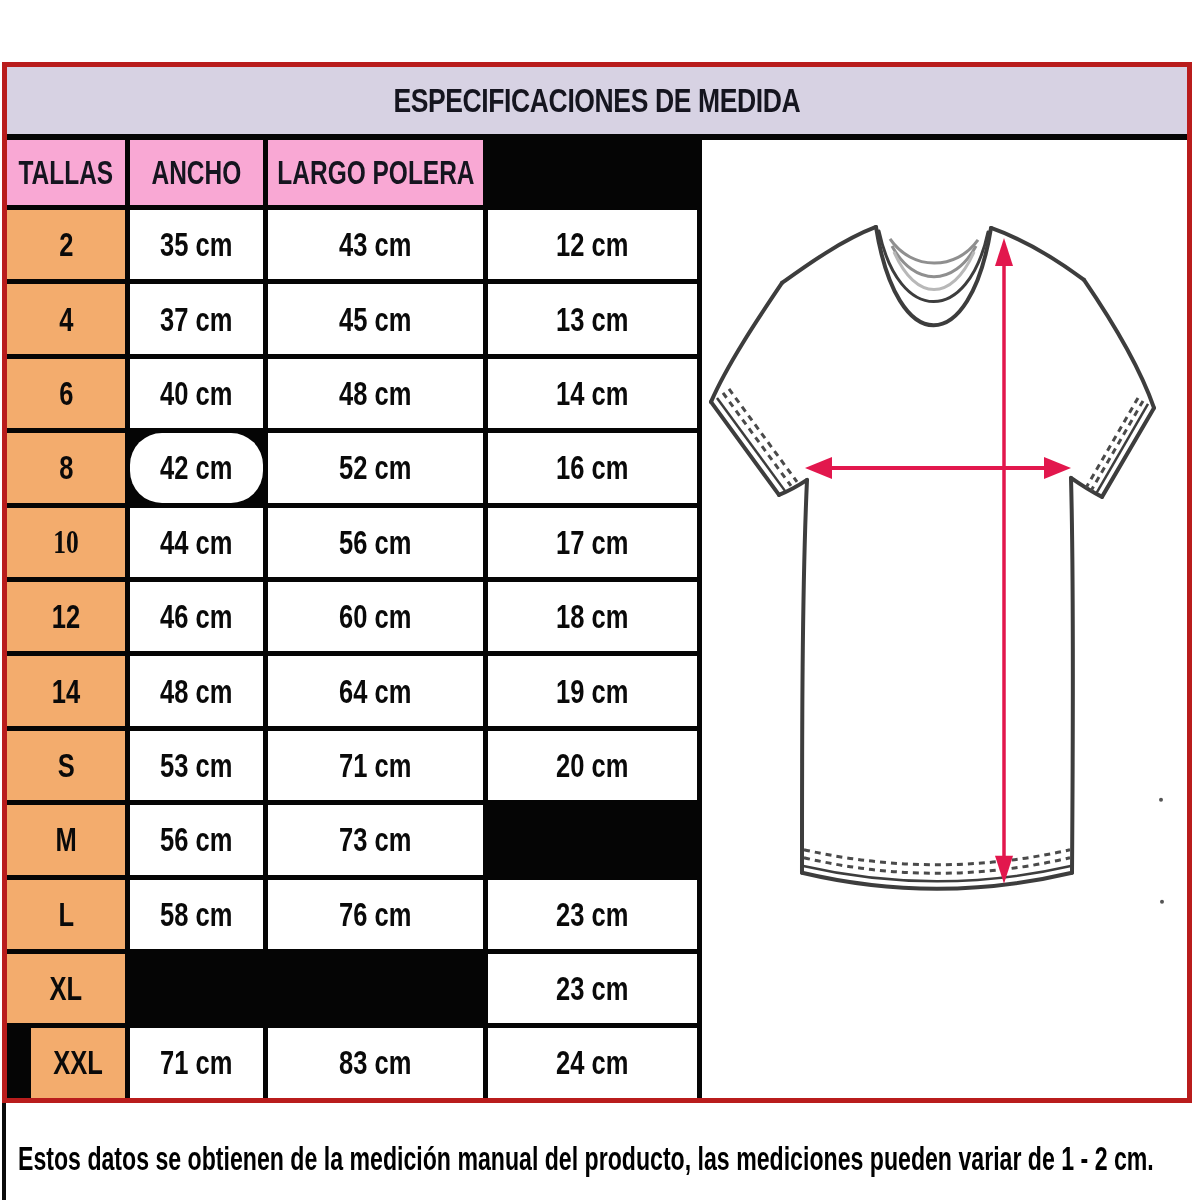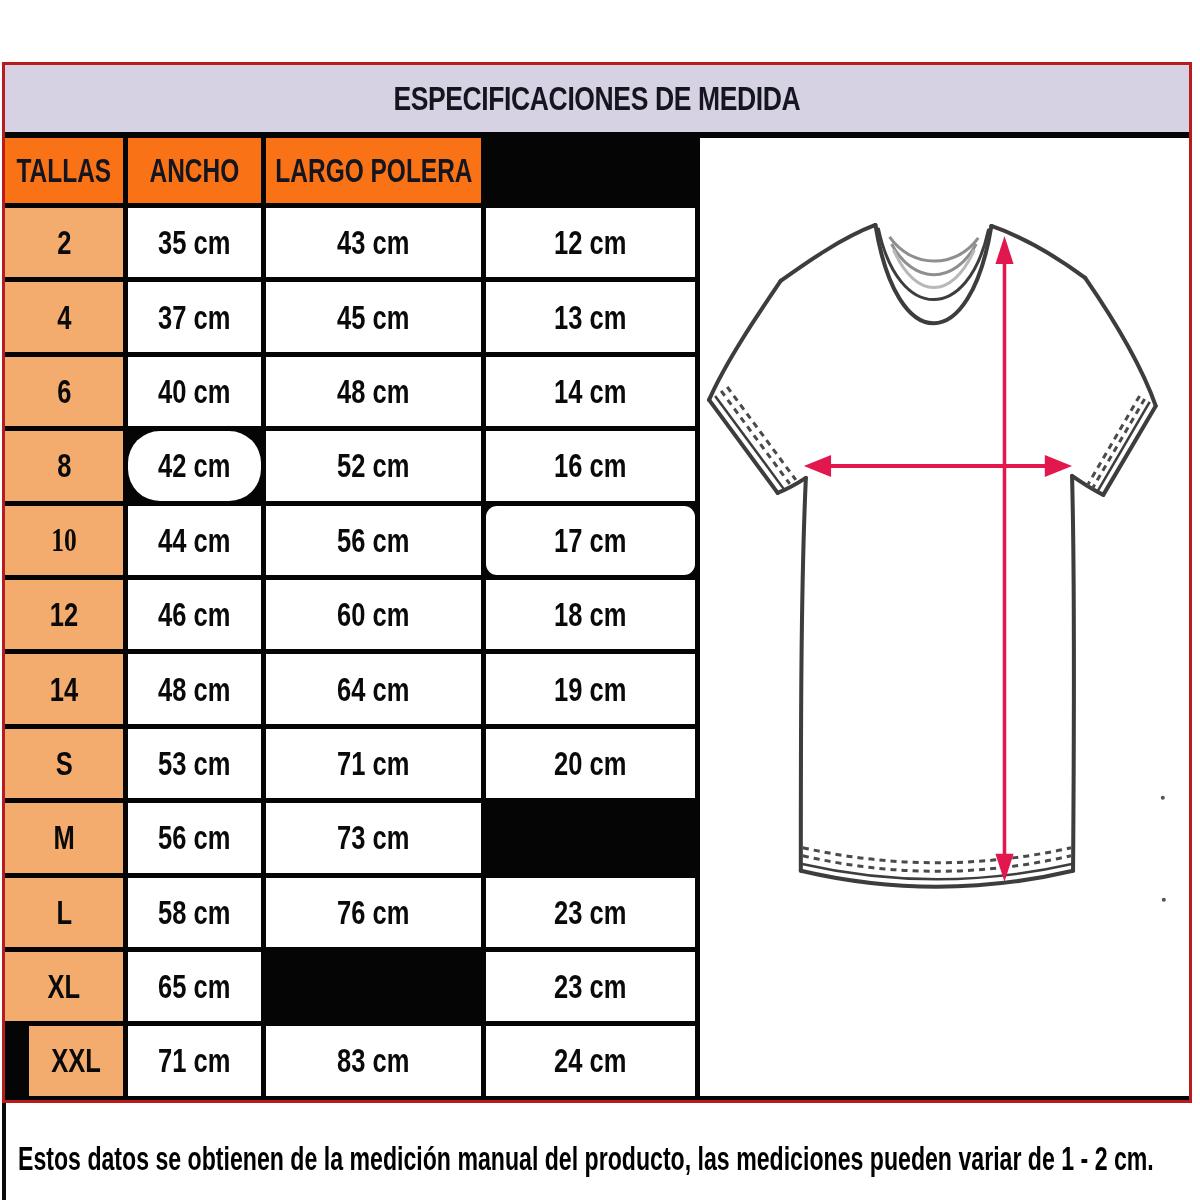--- a/index.html
+++ b/index.html
@@ -4,38 +4,38 @@
 <style>
   html,body{margin:0;padding:0;}
   body{
     width:1200px;height:1200px;background:#ffffff;
     font-family:"Liberation Sans","DejaVu Sans",sans-serif;
   }
   .sheet{position:relative;width:1200px;height:1200px;background:#ffffff;overflow:hidden;}
 
   .board{
     position:absolute;left:2px;top:62px;width:1190px;height:1041px;
-    box-sizing:border-box;border:3px solid #b91c1c;background:#050505;
+    box-sizing:border-box;border:5px solid #b91c1c;background:#050505;
   }
   .title-bar{
     height:67px;background:#d7d2e3;border-bottom:6px solid #050505;
     display:flex;align-items:center;justify-content:center;
   }
   .title-text{
     font-size:34px;font-weight:bold;color:#15151f;white-space:nowrap;
     display:inline-block;transform:scaleX(0.78);letter-spacing:-0.5px;
   }
   .grid{
     display:grid;width:100%;height:958px;box-sizing:border-box;
     grid-template-columns:118px 133px 215px 209px 1fr;
     grid-template-rows:65px repeat(12,69.4px);
     gap:5px;background:#050505;
   }
   .cell{display:flex;align-items:center;justify-content:center;overflow:hidden;}
-  .header-col{background:#f97316;}
+  .header-col{background:#f9a8d4;}
   .header-col .ctext{font-size:34px;font-weight:bold;color:#15151f;transform:scaleX(0.72);}
   .size-col{background:#f3ac6d;}
   .data-col{background:#ffffff;}
   .size-col .ctext,.data-col .ctext{font-size:34px;font-weight:bold;color:#0a0a0a;transform:scaleX(0.75);}
   .ctext{display:inline-block;white-space:nowrap;}
   .panel{grid-column:5;grid-row:1 / span 13;background:#ffffff;position:relative;}
   .panel svg{position:absolute;inset:0;width:100%;height:100%;display:block;}
 
   .note{
     position:absolute;left:2px;top:1103px;width:1194px;height:97px;background:#ffffff;
@@ -175,21 +175,21 @@
         </div>
         <div class="cell size-col" style="grid-area: 6 / 1; font-family: Liberation Serif, serif;">
           <span class="ctext">10</span>
         </div>
         <div class="cell data-col" style="grid-area: 6 / 2;">
           <span class="ctext">44 cm</span>
         </div>
         <div class="cell data-col" style="grid-area: 6 / 3;">
           <span class="ctext">56 cm</span>
         </div>
-        <div class="cell data-col" style="grid-area: 6 / 4; border-radius: 11px;">
+        <div class="cell data-col" style="grid-area: 6 / 4;">
           <span class="ctext">17 cm</span>
         </div>
         <div class="cell size-col" style="grid-area: 7 / 1;">
           <span class="ctext">12</span>
         </div>
         <div class="cell data-col" style="grid-area: 7 / 2;">
           <span class="ctext">46 cm</span>
         </div>
         <div class="cell data-col" style="grid-area: 7 / 3;">
           <span class="ctext">60 cm</span>
@@ -237,23 +237,20 @@
           <span class="ctext">58 cm</span>
         </div>
         <div class="cell data-col" style="grid-area: 11 / 3;">
           <span class="ctext">76 cm</span>
         </div>
         <div class="cell data-col" style="grid-area: 11 / 4;">
           <span class="ctext">23 cm</span>
         </div>
         <div class="cell size-col" style="grid-area: 12 / 1;">
           <span class="ctext">XL</span>
-        </div>
-        <div class="cell data-col" style="grid-area: 12 / 2;">
-          <span class="ctext">65 cm</span>
         </div>
         <div class="cell data-col" style="grid-area: 12 / 4;">
           <span class="ctext">23 cm</span>
         </div>
         <div class="cell size-col" style="grid-area: 13 / 1; margin-left: 24px;">
           <span class="ctext">XXL</span>
         </div>
         <div class="cell data-col" style="grid-area: 13 / 2;">
           <span class="ctext">71 cm</span>
         </div>

